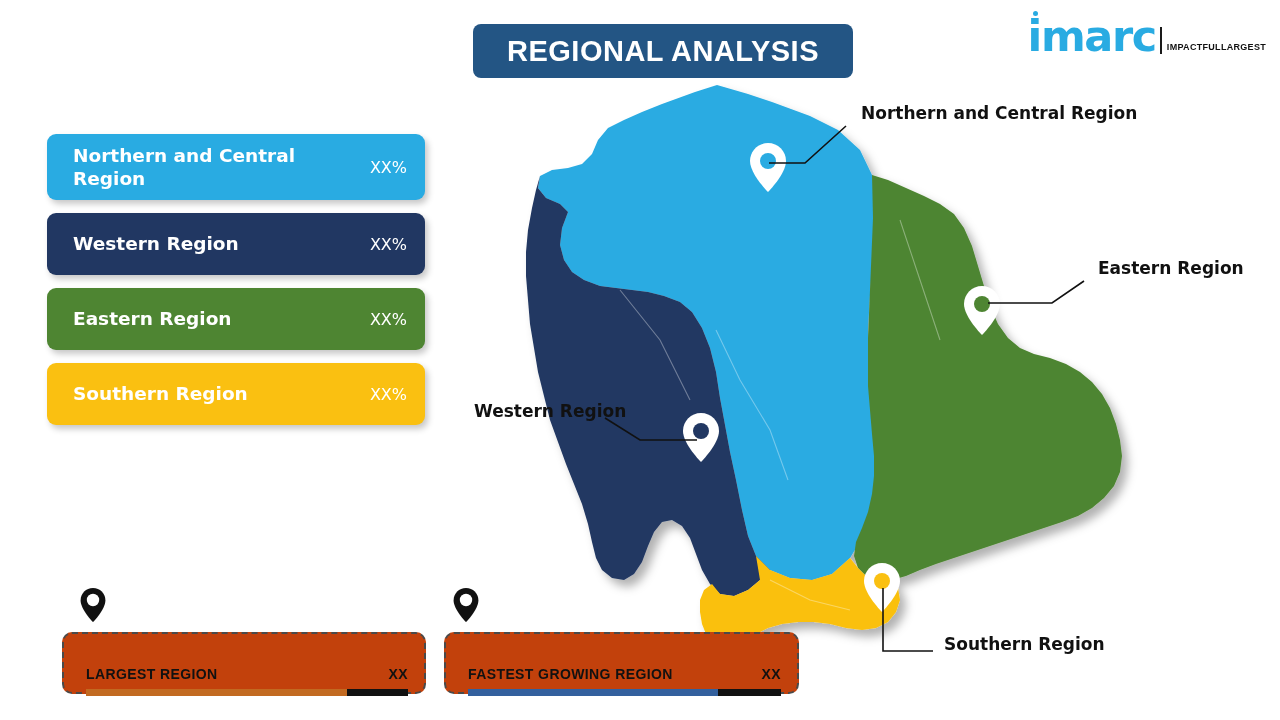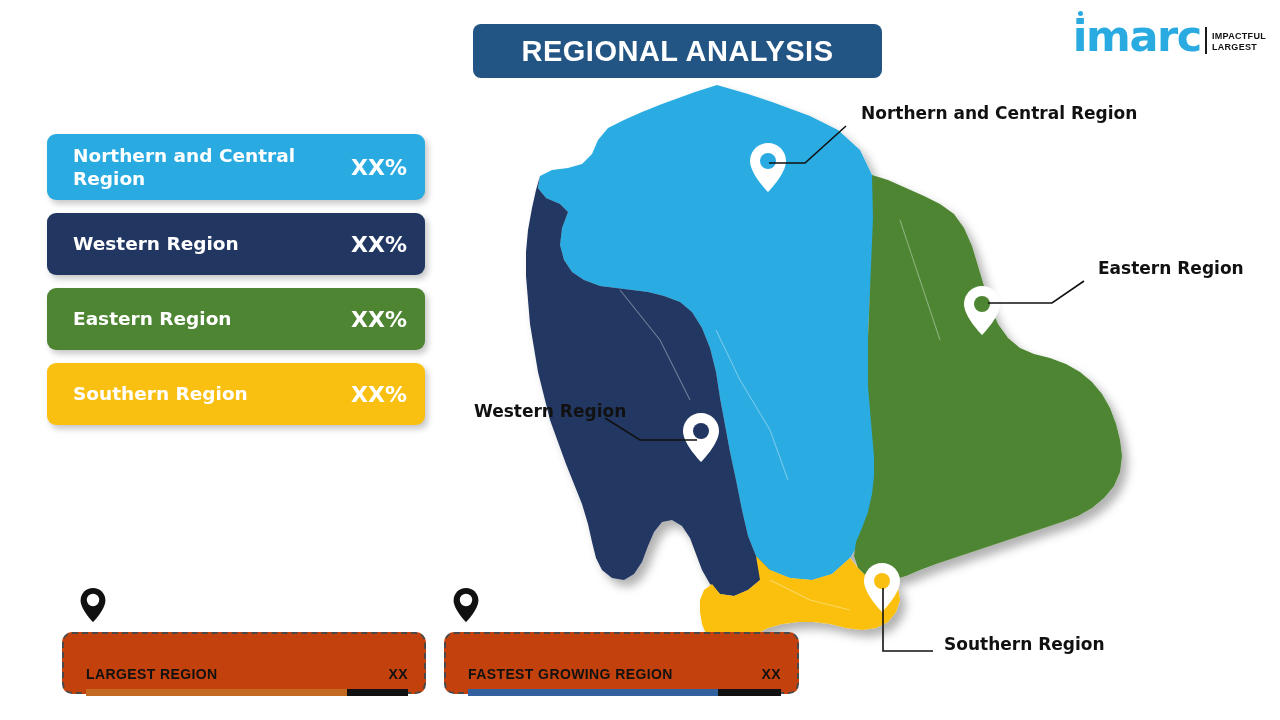--- a/index.html
+++ b/index.html
@@ -13,21 +13,21 @@
     font-family: "Liberation Sans", sans-serif;
     overflow: hidden;
     position: relative;
   }
 
   
   #title-bar {
     position: absolute;
     left: 473px;
     top: 24px;
-    width: 409px;
+    width: 380px;
     height: 54px;
     background: #235584;
     border-radius: 8px 8px 8px 8px;
     display: flex;
     align-items: center;
     justify-content: center;
   }
   #title-bar .txt {
     color: #ffffff;
     font-size: 29px;
@@ -65,21 +65,21 @@
     top: -6px;
   }
   #logo .divider {
     width: 2px;
     height: 27px;
     background: #1a1a1a;
     margin: 0 5px 2px 4px;
   }
   #logo .tagline {
     display: flex;
-    flex-direction: column;
+    flex-direction: row;
     justify-content: flex-end;
     font-size: 9px;
     font-weight: bold;
     color: #111111;
     line-height: 1.25;
     letter-spacing: 0.3px;
     padding-bottom: 3px;
   }
 
   
@@ -109,22 +109,22 @@
   .share-row .label {
     color: #ffffff;
     font-weight: bold;
     font-size: 18.5px;
     flex: 1;
     line-height: 1.25;
     font-family: "DejaVu Sans", sans-serif;
   }
   .share-row .value {
     color: #ffffff;
-    font-weight: bold;
-    font-size: 22px;
+    font-weight: normal;
+    font-size: 16px;
     font-family: "DejaVu Sans", sans-serif;
     white-space: nowrap;
     margin-left: 8px;
   }
   #row-0 { height: 66px; width: 378px; background: #29ABE2; }
   #row-1 { height: 62px; width: 378px; background: #213762; }
   #row-2 { height: 62px; width: 378px; background: #4E8532; }
   #row-3 { height: 62px; width: 378px; background: #FAC011; }
 
   

